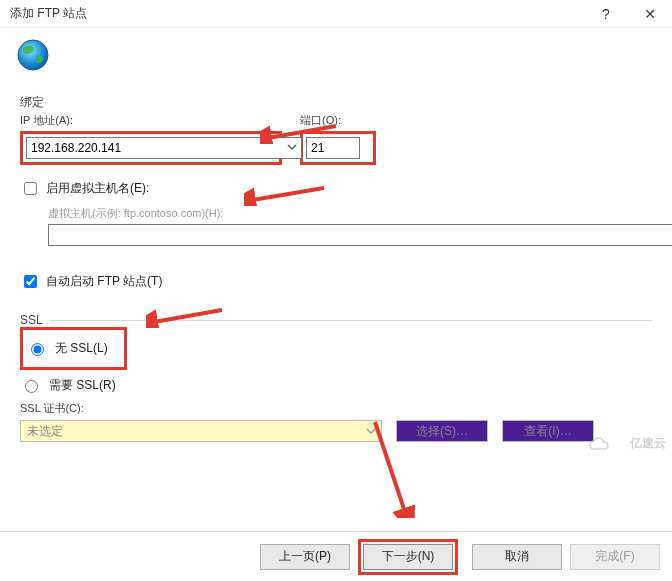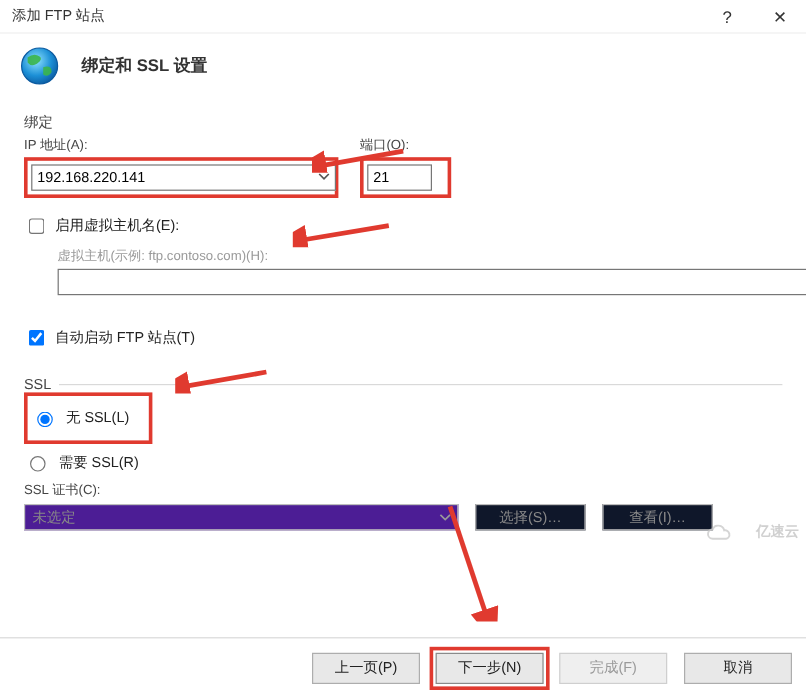--- a/index.html
+++ b/index.html
@@ -11,37 +11,37 @@
   .header .globe { width:34px; height:34px; margin-right:18px; display:flex; align-items:center; justify-content:center;}
   .header .htitle { font-size:14px; font-weight:600; color:#333;}
   .body { padding:8px 20px 4px 20px; position:relative; height:460px;}
   .section-label { font-size:12px; color:#444; margin-top:6px; margin-bottom:2px;}
   .row { display:flex; align-items:flex-end; gap:18px;}
   .col {}
   .redbox { border:3px solid #e03a2f; padding:3px;}
   .ipbox { width:262px;}
   .portbox { width:76px;}
   .field-label { font-size:11px; color:#444; margin-bottom:3px;}
-  .combo { position:relative; width:254px;text-decoration:underline;}
+  .combo { position:relative; width:276px;text-decoration:underline;}
   .combo input, input.txt { width:100%; height:22px; border:1px solid #767676; padding:0 18px 0 4px; font-size:12px; background:#fff; outline:none;}
   input.port { width:54px; height:22px; border:1px solid #767676; padding:0 4px; font-size:12px; background:#fff; outline:none;}
   .combo .caret { position:absolute; right:4px; top:4px; pointer-events:none;}
   .chk-row { display:flex; align-items:center; gap:6px; margin-top:14px;}
   .chk-row input[type=checkbox] { width:13px; height:13px;}
   .disabled-label { color:#9a9a9a; font-size:11px; margin:8px 0 3px 28px;}
   .vh-input { margin-left:28px; width:300px; height:22px; border:1px solid #bdbdbd; background:#f6f6f6; color:#999;}
   fieldset.ssl { border:none; border-top:1px solid #d9d9d9; padding:0; margin:22px 0 0 0;}
   fieldset.ssl > legend { padding:0 6px 0 0; font-size:12px; color:#444;}
   .radio-row { display:flex; align-items:flex-start; gap:8px; margin:7px 0;}
   .radio-row input[type=radio]{ width:13px; height:13px;}
   .ssl-redbox { border:3px solid #e03a2f; display:inline-block; padding:3px 16px 3px 3px;}
   .cert-row { display:flex; align-items:center; gap:14px; margin-top:4px;}
   .cert-select { width:362px; position:relative;}
-  .cert-select .cs-input { width:100%; height:22px; border:1px solid #bdbdbd; background:#4c1d95; color:#888; padding:0 20px 0 6px; font-size:12px; display:flex; align-items:center;}
-  .btn-small { width:92px; height:22px; border:1px solid #bdbdbd; background:#0f172a; color:#888; font-size:12px; display:flex; align-items:center; justify-content:center;}
+  .cert-select .cs-input { width:100%; height:22px; border:1px solid #bdbdbd; background:#fef9c3; color:#888; padding:0 20px 0 6px; font-size:12px; display:flex; align-items:center;}
+  .btn-small { width:92px; height:22px; border:1px solid #bdbdbd; background:#4c1d95; color:#888; font-size:12px; display:flex; align-items:center; justify-content:center;}
   .footer { position:absolute; bottom:0; left:0; right:0; height:50px; border-top:1px solid #d9d9d9; display:flex; justify-content:flex-end; align-items:center; gap:8px; padding:0 12px 0 0; background:#fff;}
   .btn { width:90px; height:26px; border:1px solid #adadad; background:#e8e8e8; font-size:12px; display:flex; align-items:center; justify-content:center; color:#222;}
   .btn.disabled { color:#9a9a9a; background:#efefef; border-color:#cfcfcf;}
   .next-red { border:3px solid #e03a2f; padding:2px;}
   .next-red .btn { border-color:#8a8a8a;}
   .arrow { position:absolute; pointer-events:none; z-index:50;}
   .watermark { position:absolute; right:6px; bottom:88px; opacity:0.85; display:flex; align-items:center; gap:20px; color:#c8c8c8; font-size:12px; font-weight:600;}
   .watermark svg { opacity:0.9;}
 </style>
 </head>
@@ -61,21 +61,20 @@
             <stop offset="0%" stop-color="#8fe3ff"></stop>
             <stop offset="60%" stop-color="#1c8fd6"></stop>
             <stop offset="100%" stop-color="#0b5aa0"></stop>
           </radialGradient>
         </defs>
       <circle cx="17" cy="17" r="15" fill="url(#g)" stroke="#0b5aa0" stroke-width="1"></circle>
       <path d="M7 10 Q12 6 17 9 Q20 11 15 15 Q10 18 7 14 Z" fill="#3bb54a" opacity="0.9"></path>
       <path d="M20 18 Q27 16 27 22 Q24 27 20 24 Z" fill="#3bb54a" opacity="0.9"></path>
     </svg>
   </div>
-  <div class="htitle">绑定和 SSL 设置</div>
 </div>
 
 <div class="body">
 
   <div class="section-label">绑定</div>
 
   <div class="row">
     <div class="col">
       <div class="field-label">IP 地址(A):</div>
       <div class="redbox ipbox">
@@ -168,15 +167,15 @@
       </svg>
     <span>亿速云</span>
   </div>
 </div>
 
 <div class="footer">
   <div class="btn">上一页(P)</div>
   <div class="next-red">
     <div class="btn">下一步(N)</div>
   </div>
+  <div class="btn" style="margin-left:6px;">取消</div>
   <div class="btn disabled">完成(F)</div>
-  <div class="btn" style="margin-left:6px;">取消</div>
 </div>
 
 </body></html>

